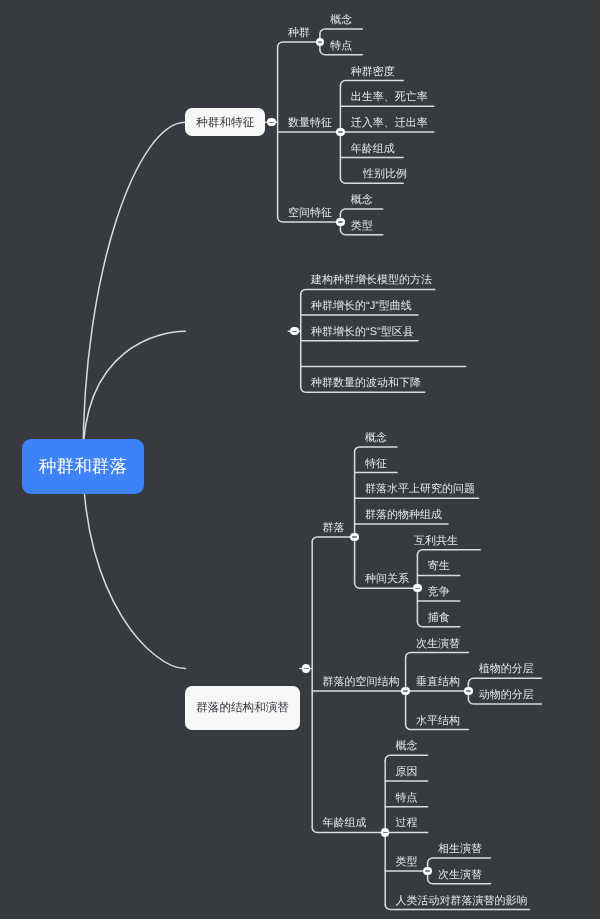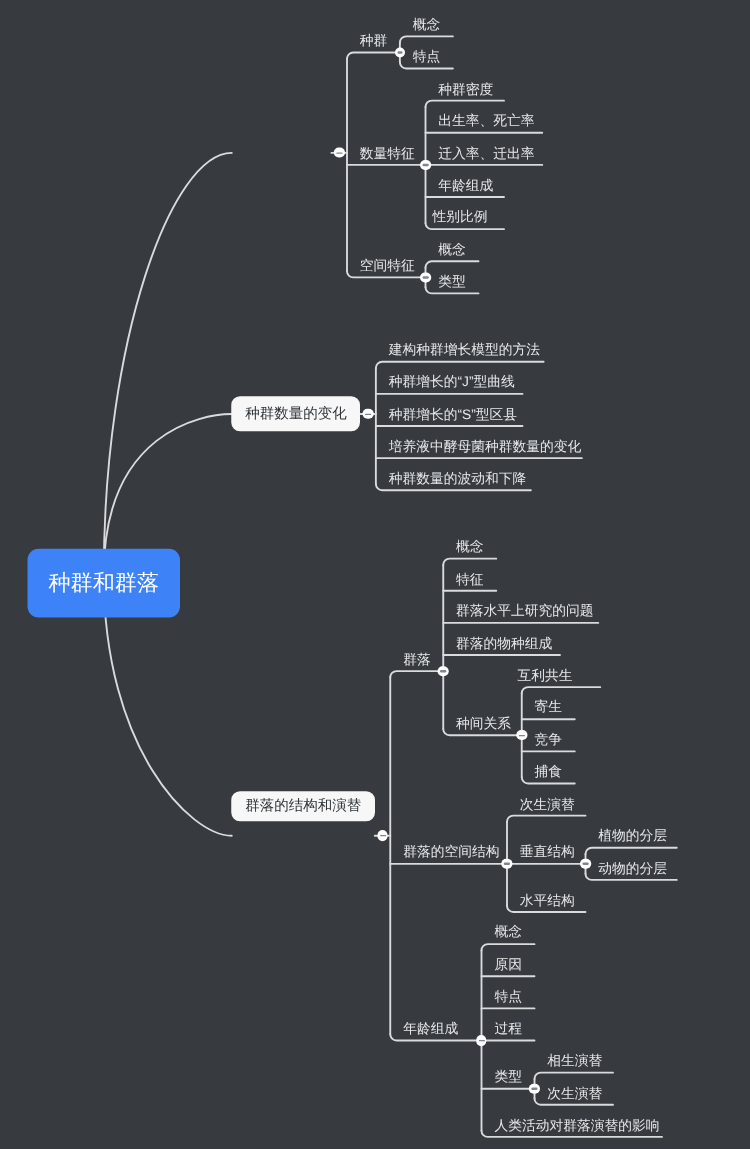--- a/index.html
+++ b/index.html
@@ -86,41 +86,40 @@
 <path d="M385.2 871.0L427.6 871.0"></path>
 <path d="M385.2 904.5A5.0 5.0 0 0 0 390.2 909.5L529.6 909.5"></path>
 <path d="M427.6 863.1L427.6 878.8"></path>
 <path d="M427.6 863.1A5.0 5.0 0 0 1 432.6 858.1L490.4 858.1"></path>
 <path d="M427.6 878.8A5.0 5.0 0 0 0 432.6 883.8L490.4 883.8"></path>
 </g>
 </svg>
 <div class="root-node" style="left:22.0px;top:439.0px;width:122.0px;height:55px">
       <span>种群和群落</span>
     </div>
+<div class="l1-node" style="left:185.4px;top:108.3px;width:79.7px;height:28.0px">
+      <span>种群和特征</span>
+    </div>
 <div class="label" style="left:287.9px;top:25.0px">种群</div>
 <div class="label" style="left:330.2px;top:12.1px">概念</div>
 <div class="label" style="left:330.2px;top:37.8px">特点</div>
 <div class="label" style="left:287.9px;top:114.9px">数量特征</div>
 <div class="label" style="left:350.7px;top:63.5px">种群密度</div>
 <div class="label" style="left:350.7px;top:89.2px">出生率、死亡率</div>
 <div class="label" style="left:350.7px;top:114.9px">迁入率、迁出率</div>
 <div class="label" style="left:350.7px;top:140.6px">年龄组成</div>
-<div class="label" style="left:346px;top:166.3px">性别比例</div>
+<div class="label" style="left:363px;top:166.3px">性别比例</div>
 <div class="label" style="left:287.9px;top:204.9px">空间特征</div>
 <div class="label" style="left:350.7px;top:192.0px">概念</div>
 <div class="label" style="left:350.7px;top:217.7px">类型</div>
-<div class="l1-node" style="left:185.4px;top:317.2px;width:102.8px;height:28.0px">
-      <span>种群数量的变化</span>
-    </div>
 <div class="label" style="left:311.0px;top:272.4px">建构种群增长模型的方法</div>
 <div class="label" style="left:311.0px;top:298.1px">种群增长的“J”型曲线</div>
 <div class="label" style="left:311.0px;top:323.8px">种群增长的“S”型区县</div>
-<div class="label" style="left:311.0px;top:349.5px">培养液中酵母菌种群数量的变化</div>
 <div class="label" style="left:311.0px;top:375.2px">种群数量的波动和下降</div>
-<div class="l1-node" style="left:185.4px;top:633px;width:114.4px;height:24px">
+<div class="l1-node" style="left:185.4px;top:686px;width:114.4px;height:44px">
       <span>群落的结构和演替</span>
     </div>
 <div class="label" style="left:322.5px;top:519.9px">群落</div>
 <div class="label" style="left:364.9px;top:429.9px">概念</div>
 <div class="label" style="left:364.9px;top:455.6px">特征</div>
 <div class="label" style="left:364.9px;top:481.3px">群落水平上研究的问题</div>
 <div class="label" style="left:364.9px;top:507.0px">群落的物种组成</div>
 <div class="label" style="left:364.9px;top:571.2px">种间关系</div>
 <div class="label" style="left:414px;top:532.7px">互利共生</div>
 <div class="label" style="left:427.7px;top:558.4px">寄生</div>

